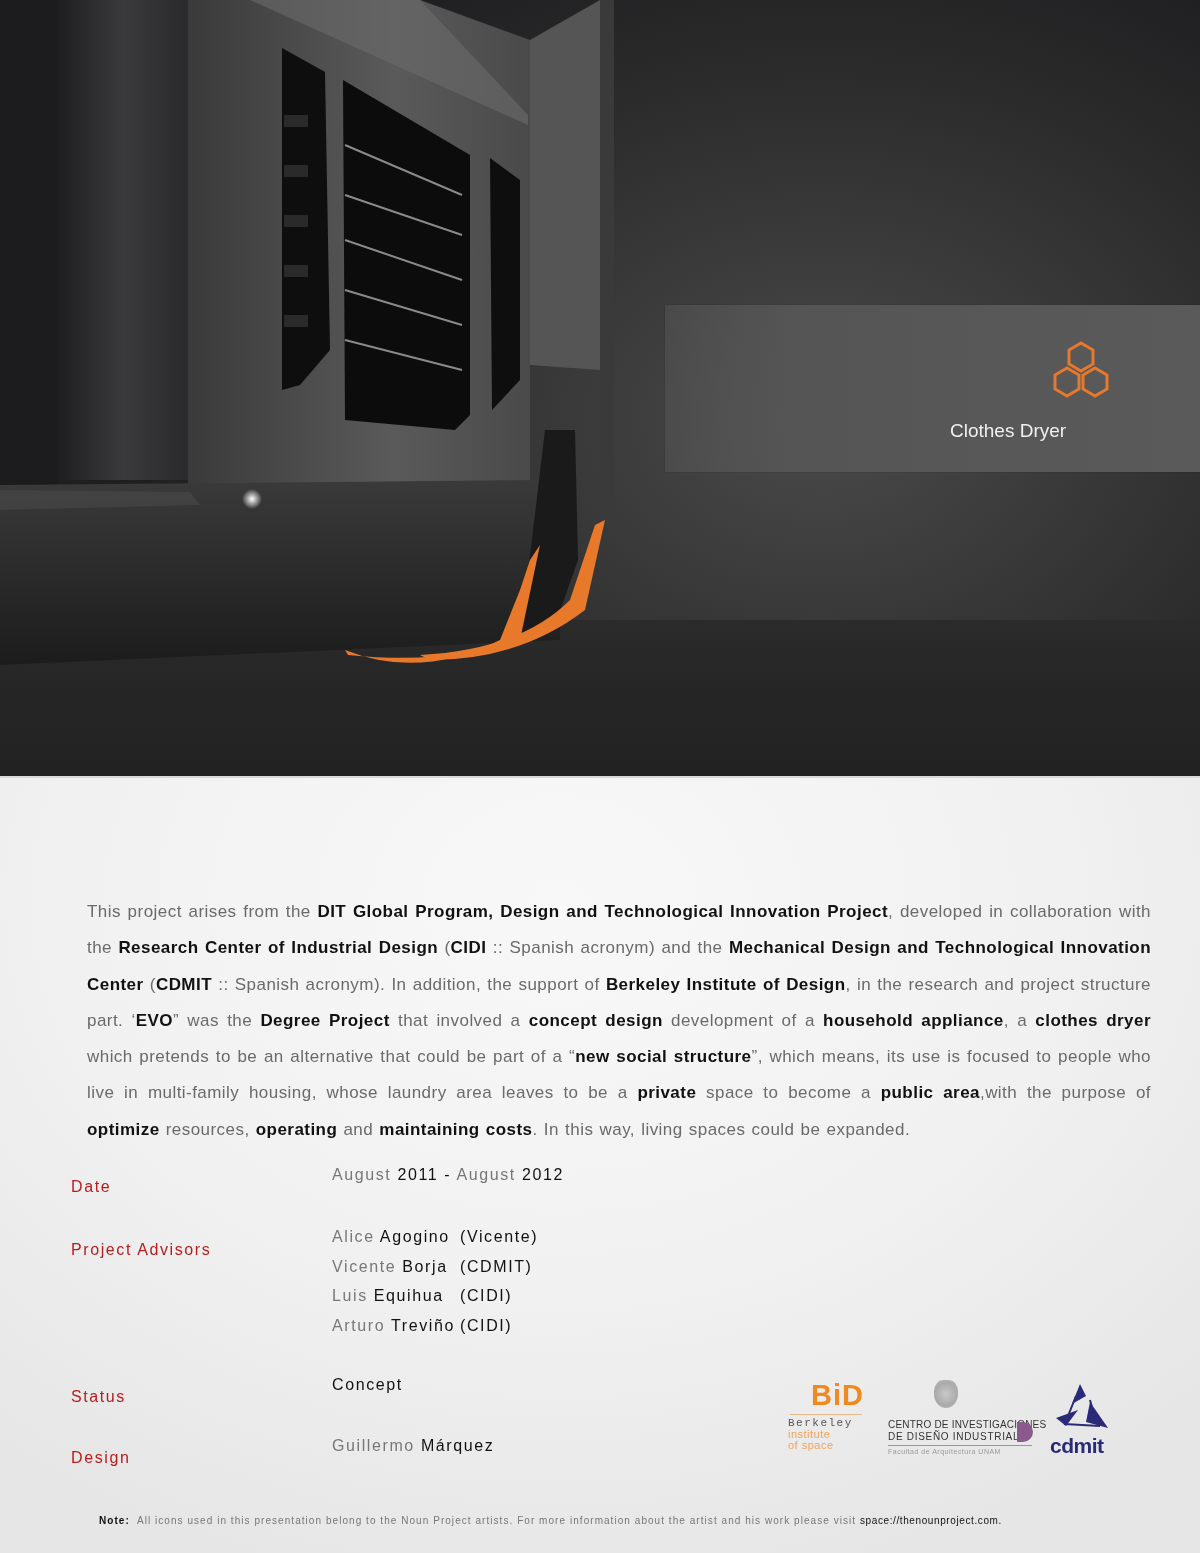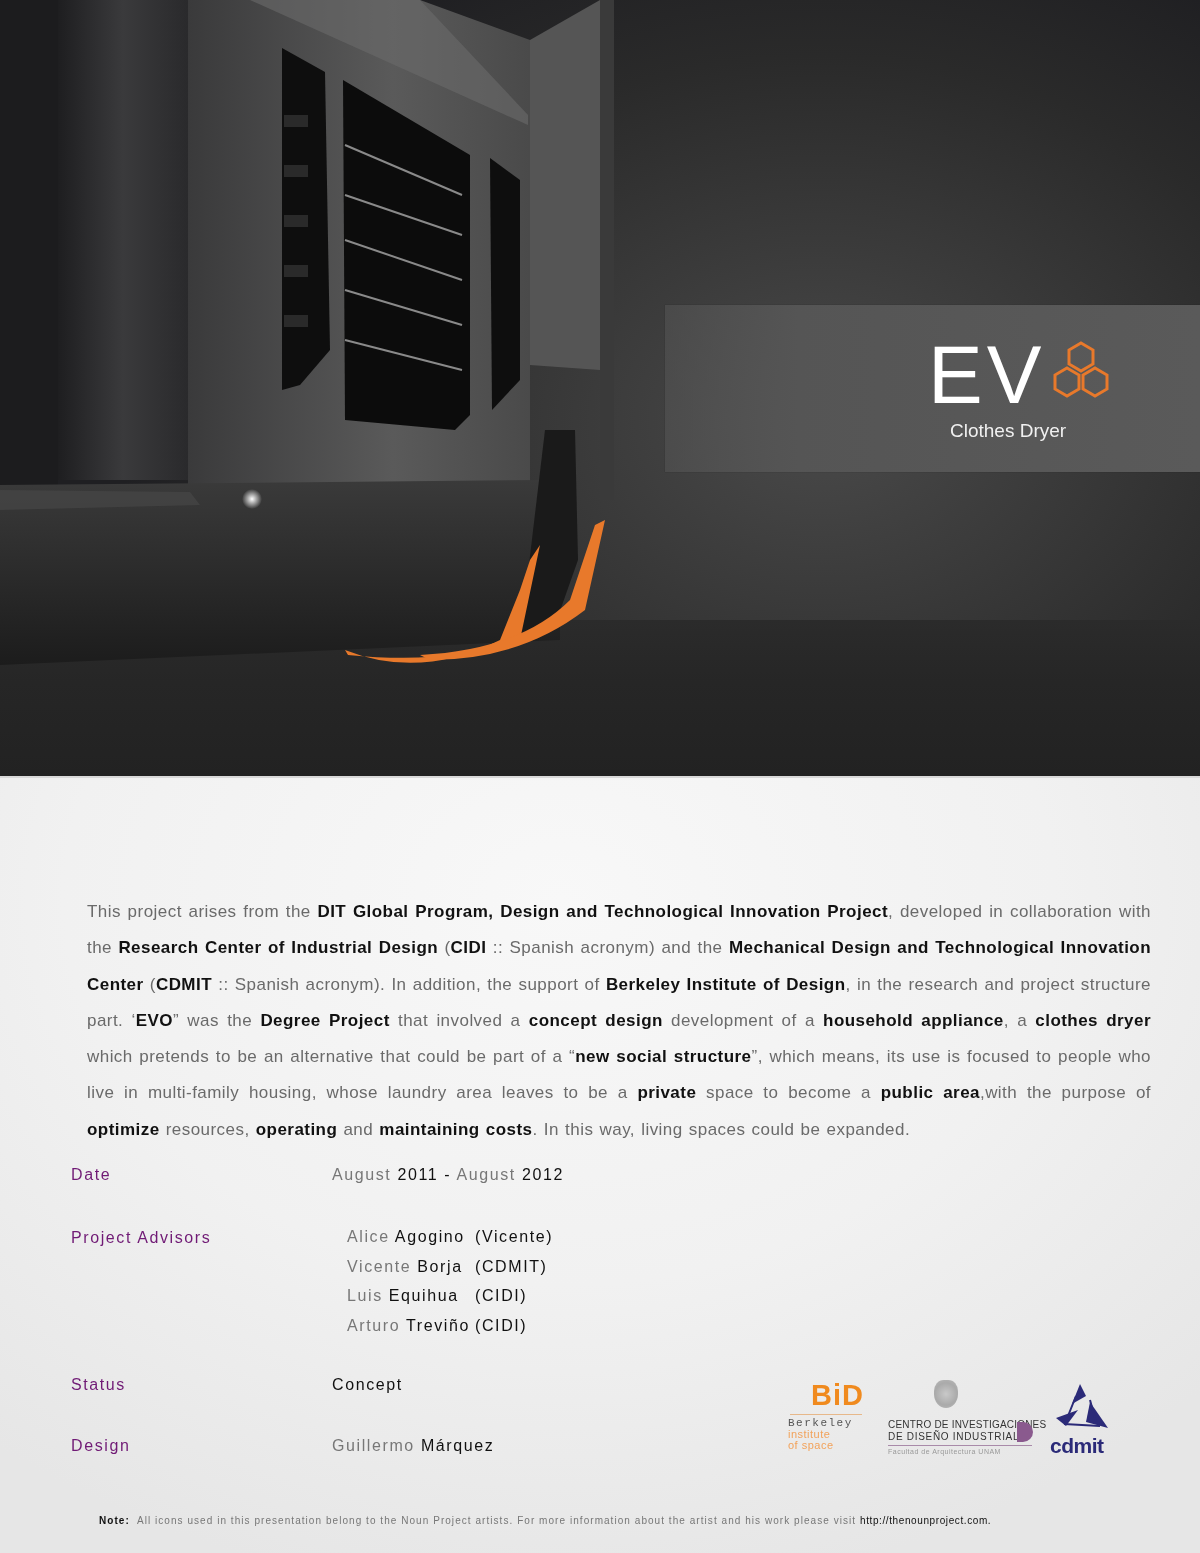--- a/index.html
+++ b/index.html
@@ -39,29 +39,29 @@
       position: absolute; left: 71px; top: 877px; width: 1064px;
       font-family: "Liberation Sans", sans-serif;
       font-size: 17px; line-height: 36.3px; color: #6a6a6a;
       text-align: justify; text-align-last: left;
       letter-spacing: 0.45px; word-spacing: 1px; margin-left: 16px;
     }
     .description b { color: #111; font-weight: bold; }
     .info-table { position: absolute; left: 71px; top: 1166px; width: 700px; }
     .info-row { position: absolute; left: 0; width: 700px; }
     .info-label {
-      position: absolute; left: 0; top: 0; font-size: 16px; letter-spacing: 1.6px; color: #701a75; white-space: nowrap;
+      position: absolute; left: 0; top: 12px; font-size: 16px; letter-spacing: 1.6px; color: #b91c1c; white-space: nowrap;
     }
     .info-value {
       position: absolute; left: 261px; top: 0; font-size: 16px; letter-spacing: 1.6px; color: #222; white-space: nowrap;
     }
     .muted { color: #777; }
     .dark { color: #111; }
     .advisor-line { height: 29.5px; line-height: 24px; white-space: nowrap; }
-    .adv-name { display: inline-block; width: 128px; margin-left: 15px; }
+    .adv-name { display: inline-block; width: 128px; }
     
     .logos { position: absolute; left: 780px; top: 1376px; width: 350px; height: 90px; }
     .bid-logo { position: absolute; left: 8px; top: 4px; width: 76px; height: 80px; }
     .bid-mark { font-size: 29px; font-weight: bold; color: #f08a1e; letter-spacing: 1px; line-height: 30px; text-align: right; }
     .bid-line { height: 1px; background: #e7b88a; margin: 4px 2px 3px 2px; }
     .bid-small1 { font-family: Liberation Mono, monospace; font-size: 11px; letter-spacing: 1.5px; color: #555; text-align: left; line-height: 11px; }
     .bid-small2 { font-size: 11px; color: #f2a25a; text-align: left; line-height: 11px; letter-spacing: 0.5px; }
     .cidi-logo { position: absolute; left: 107px; top: 4px; width: 150px; height: 80px; }
     .cidi-seal { position: absolute; left: 47px; top: 0; width: 24px; height: 28px; border-radius: 40% 40% 50% 50%; background: radial-gradient(circle, #c9c9c9 0%, #aaa 60%, #bbb 100%); }
     .cidi-t1, .cidi-t2 { position: absolute; left: 1px; font-size: 10px; color: #333; white-space: nowrap; letter-spacing: 0.2px; }
@@ -140,21 +140,20 @@
     <path d="M545 430 L575 430 L578 560 L555 625 L520 640 Z" fill="#1a1a1a"></path>
 
     <path d="M345 650 Q420 680 500 640 L520 590 L530 560 L540 545 L520 640 Q450 665 348 655 Z" fill="#e8792b"></path>
     <path d="M420 655 Q520 650 570 600 L595 525 L605 520 L585 610 Q520 660 430 660 Z" fill="#e8792b"></path>
 
     <circle cx="252" cy="499" r="10" fill="url(#glint)"></circle>
   </svg>
 
   <div class="hero-banner"></div>
   <div class="logo-block">
-    <div class="logo-text">EV</div>
     <svg class="hex-icon" viewBox="0 0 70 70">
       <g fill="none" stroke="#e8792b" stroke-width="3">
         <polygon points="35,3 47,10 47,24 35,31 23,24 23,10"></polygon>
         <polygon points="21,28 33,35 33,49 21,56 9,49 9,35"></polygon>
         <polygon points="49,28 61,35 61,49 49,56 37,49 37,35"></polygon>
       </g>
     </svg>
     <div class="logo-sub">Clothes Dryer</div>
   </div>
 </div>
@@ -226,14 +225,14 @@
       <path d="M6 36 L28 28 L16 44 Z" fill="#2b2a78"></path>
       <path d="M40 20 L58 46 L36 40 Z" fill="#2b2a78"></path>
       <path d="M26 14 L18 34 M40 18 L46 40 M14 42 L50 44" stroke="#2b2a78" stroke-width="2" fill="none"></path>
     </svg>
     <div class="cdmit-word">cdmit</div>
   </div>
 </div>
 
 <div class="note">
   <b>Note:</b>&nbsp;
-  <span>All icons used in this presentation belong to the Noun Project artists. For more information about the artist and his work please visit </span><span class="url">http://thenounproject.com.</span>
+  <span>All icons used in this presentation belong to the Noun Project artists. For more information about the artist and his work please visit </span><span class="url">space://thenounproject.com.</span>
 </div>
 
 </body></html>

